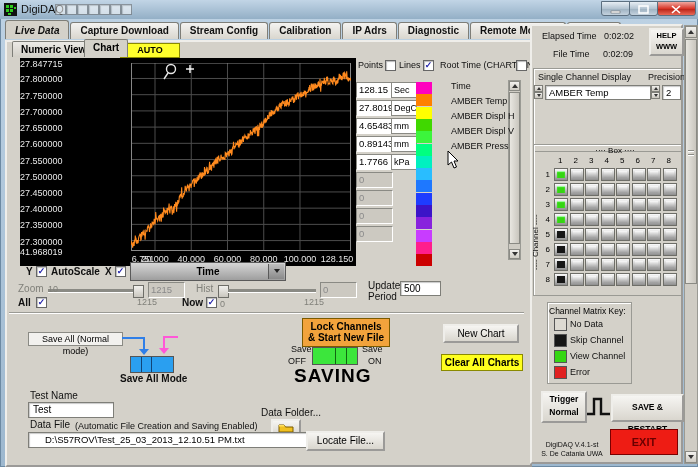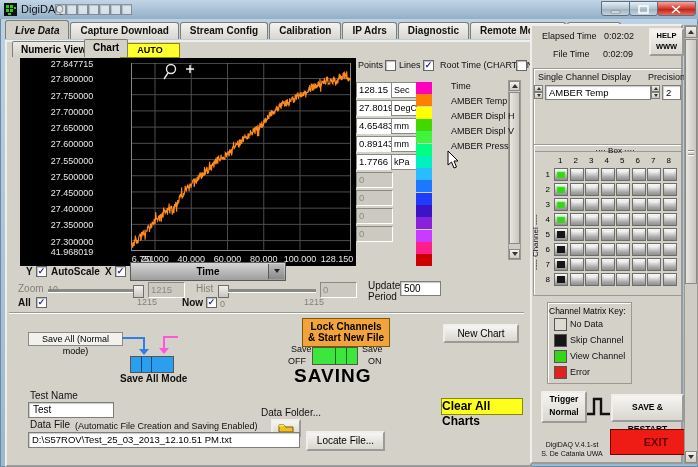--- a/index.html
+++ b/index.html
@@ -12,21 +12,21 @@
   .wbtn{position:absolute;top:1px;height:13px;border:1px solid #5c6f80;border-radius:0 0 3px 3px;background:linear-gradient(#e7eef4,#b4c4d2 50%,#9cb0c0 51%,#c4d2de);}
   .wbtn.close{background:linear-gradient(#f0a8a0,#d8372a 50%,#b81e12 51%,#e86a58);}
   .page{position:absolute;left:5px;top:40px;width:523px;height:423px;background:#d4d1c9;border:2px outset #efeeea;}
   .tabs{position:absolute;left:5px;top:22px;height:18px;display:flex;}
   .tab{height:16px;line-height:16px;padding:0 9px;font-size:10px;font-weight:bold;color:#101010;background:linear-gradient(#f4f3f1,#d9d6ce);border:1px solid #7e7e78;border-bottom:none;border-radius:3px 3px 0 0;margin-right:1px;white-space:nowrap;}
   .tab.active{background:#d4d1c9;height:18px;margin-top:-2px;line-height:19px;font-style:italic;}
   .subtab{position:absolute;height:15px;line-height:15px;padding:0 8px;font-size:10px;font-weight:bold;background:linear-gradient(#eceae6,#d2cfc7);border:1px solid #7e7e78;border-bottom:none;border-radius:2px 2px 0 0;}
   .subtab.active{background:#d4d1c9;height:17px;z-index:2;}
   .ybtn{background:#ffff2d;border:1px solid #8a8a00;font-size:9px;font-weight:bold;text-align:center;}
   .graph{position:absolute;left:20px;top:58px;width:336px;height:208px;background:#000;}
-  .ylab{position:absolute;width:104px;text-align:center;font-size:9px;color:#e8e8e8;}
+  .ylab{position:absolute;width:104px;text-align:left;font-size:9px;color:#e8e8e8;}
   .xlab{position:absolute;top:196px;font-size:9px;color:#e8e8e8;transform:translateX(-50%);}
   .cb{display:inline-block;width:9px;height:9px;background:#fff;border:1px solid #666;box-shadow:inset 1px 1px 1px #bbb;font-size:9px;line-height:9px;color:#2222aa;font-weight:bold;text-align:center;vertical-align:-1px;overflow:hidden;}
   .lbl9{font-size:9px;color:#101010;}
   .lbl10{font-size:10px;color:#101010;}
   .vbox{position:absolute;width:33px;height:14px;background:#fff;border:1px solid #8a8a84;border-right-color:#fff;border-bottom-color:#fff;font-size:9.5px;line-height:14px;padding-left:2px;overflow:hidden;}
   .vbox.dis{background:#ccc9c1;color:#8a8a8a;}
   .ubox{position:absolute;width:22px;height:14px;background:#fff;border:1px solid #8a8a84;font-size:9px;line-height:14px;padding-left:2px;overflow:hidden;}
   .ccell{position:absolute;width:16px;left:416px;}
   .chrow-lab{position:absolute;font-size:9px;color:#101010;left:451px;}
   .sb{position:absolute;background:#cfccc4;border:1px solid #9a9a94;}
@@ -252,35 +252,35 @@
   <span class="a lbl9" style="left:288px;top:356px">OFF</span>
   <div class="a" id="save-slider" style="left: 312px; top: 347px; width: 44px; height: 16px; border: 1px solid rgb(85, 85, 85); background: rgb(60, 230, 60);">
     <div style="position:absolute;left:22px;top:0;width:12px;height:100%;border-left:1px solid #116611;border-right:1px solid #116611;box-sizing:border-box"></div>
   </div>
   <span class="a lbl9" style="left:362px;top:344px">Save</span>
   <span class="a lbl9" style="left:368px;top:356px">ON</span>
   <div class="a" style="left:294px;top:365px;font-size:19px;font-weight:bold;letter-spacing:1px">SAVING</div>
 
   
   <div class="a btn" style="left:443px;top:324px;width:72px;height:15px;line-height:15px">New Chart</div>
-  <div class="a" id="clear-btn" style="left: 441px; top: 354px; width: 80px; height: 15px; line-height: 15px; border: 1px solid rgb(138, 138, 0); font-size: 12px; font-weight: bold; background: rgb(255, 255, 30); margin-top: 44px;">Clear All Charts</div>
+  <div class="a" id="clear-btn" style="left: 441px; top: 354px; width: 80px; height: 15px; line-height: 15px; border: 1px solid rgb(138, 138, 0); font-size: 10px; font-weight: bold; text-align: center; background: rgb(255, 255, 30);">Clear All Charts</div>
 
   
   <span class="a lbl10" style="left:30px;top:390px">Test Name</span>
   <div class="a field" style="left:28px;top:402px;width:80px;height:14px;line-height:14px;padding-left:4px">Test</div>
   <span class="a lbl10" style="left:261px;top:407px">Data Folder...</span>
   <div class="a btn" style="left:271px;top:419px;width:26px;height:14px">
     <svg width="16" height="11" style="margin-top:1px">
         <polygon points="1,3 6,3 7.5,5 15,5 15,10 1,10" fill="#f0c020" stroke="#7a5a00" stroke-width="1"></polygon>
         <polygon points="1,3 6,3 7,4.5 1,4.5" fill="#ffe060"></polygon>
       </svg>
   </div>
   <span class="a lbl10" style="left:30px;top:419px">Data File</span>
   <span class="a lbl9" style="left:75px;top:421px">(Automatic File Creation and Saving Enabled)</span>
-  <div class="a field" style="left:28px;top:432px;width:267px;height:14px;line-height:14px;padding-left:3px;font-size:9.5px;white-space:nowrap;overflow:hidden">D:\S57ROV\Test_25_03_2013_12.10.51 PM.txt</div>
+  <div class="a field" style="left:28px;top:432px;width:267px;height:14px;line-height:14px;padding-left:16px;font-size:9.5px;white-space:nowrap;overflow:hidden">D:\S57ROV\Test_25_03_2013_12.10.51 PM.txt</div>
   <div class="a btn" style="left:306px;top:431px;width:75px;height:16px;line-height:16px">Locate File...</div>
 
   
   <div class="rpanel"></div>
   <span class="a lbl9" style="left:542px;top:31px">Elapsed Time</span>
   <span class="a lbl9" style="left:604px;top:31px">0:02:02</span>
   <span class="a lbl9" style="left:553px;top:49px">File Time</span>
   <span class="a lbl9" style="left:603px;top:49px">0:02:09</span>
   <div class="a btn" style="left:649px;top:28px;width:31px;height:24px;font-size:7.5px;font-weight:bold;line-height:11px">
     <div>HELP</div>
@@ -540,21 +540,21 @@
     <div>Trigger</div>
     <div>Normal</div>
   </div>
   <svg class="a" style="left:586px;top:394px" width="26" height="24">
       <polyline points="1,20 8,20 8,5 15,5 15,20 24,20" fill="none" stroke="#111" stroke-width="2.4"></polyline>
     </svg>
   <div class="a btn" style="left:611px;top:394px;width:69px;height:24px;line-height:22px;font-size:8.5px;font-weight:bold">SAVE &amp; RESTART</div>
 
   <div class="a small7" style="left:536px;top:441px;width:72px;text-align:center">DigiDAQ V.4.1-st</div>
   <div class="a small7" style="left:536px;top:450px;width:72px;text-align:center">S. De Catania UWA</div>
-  <div class="a" id="exit-btn" style="left: 610px; top: 429px; width: 66px; height: 24px; border: 1px solid rgb(122, 0, 0); font-size: 11px; font-weight: bold; color: rgb(106, 0, 0); text-align: center; line-height: 24px; background: rgb(238, 28, 20); padding-left: 12px;">EXIT</div>
+  <div class="a" id="exit-btn" style="left: 610px; top: 429px; width: 66px; height: 24px; border: 1px solid rgb(122, 0, 0); font-size: 11px; font-weight: bold; color: rgb(106, 0, 0); text-align: center; line-height: 24px; background: rgb(238, 28, 20);">EXIT</div>
 
   
   <div class="sb" style="left:684px;top:25px;width:12px;height:437px">
     <div class="sb-btn" style="top:0;height:12px">
         <div class="tri-up" style="margin-top:3px"></div>
       </div>
     <div class="sb-thumb" style="top:13px;height:245px">
       <div style="margin:110px auto 0;width:6px;border-top:1px solid #8a8a84;border-bottom:1px solid #fff"></div>
       <div style="margin:2px auto 0;width:6px;border-top:1px solid #8a8a84;border-bottom:1px solid #fff"></div>
     </div>

